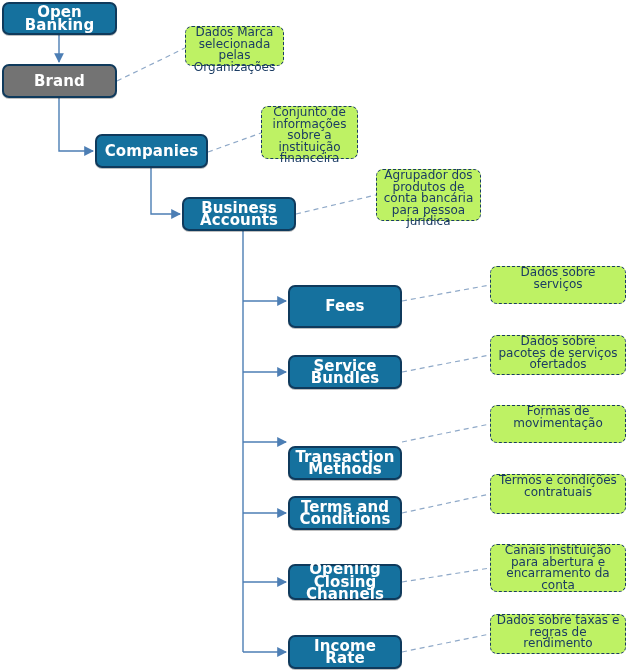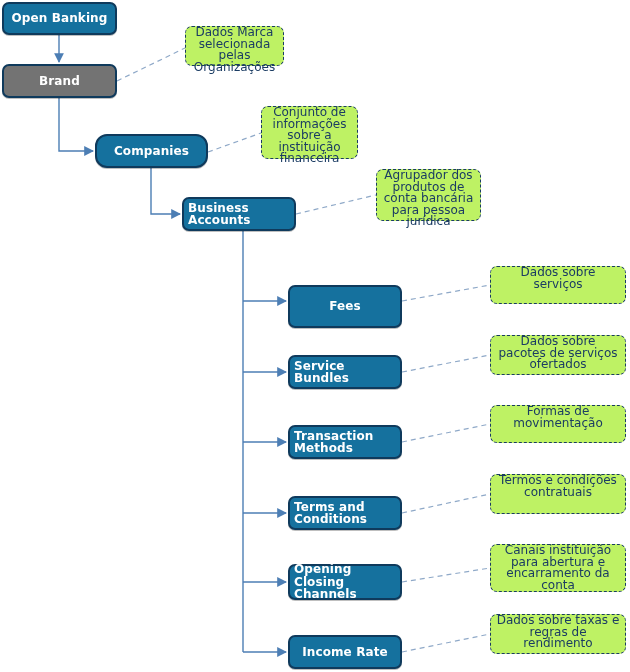--- a/index.html
+++ b/index.html
@@ -23,26 +23,27 @@
     height: 672px;
     pointer-events: none;
   }
   .node {
     position: absolute;
     box-sizing: border-box;
     background: #15719e;
     border: 2px solid #0f3a5c;
     border-radius: 7px;
     color: #ffffff;
-    font-size: 12px;
+    font-size: 15px;
     font-weight: bold;
     letter-spacing: 0.1px;
     display: flex;
     align-items: center;
     justify-content: center;
+    text-align: center;
     line-height: 12.5px;
     box-shadow: 0 1px 0 rgba(0,0,0,0.25);
     z-index: 3;
   }
   .node-label {
     display: block;
     padding: 0 4px;
     white-space: pre-line;
   }
   .note {
@@ -102,33 +103,33 @@
     <path d="M 402 652 L 490 634" stroke="#8fa9c8" stroke-width="1.2" stroke-dasharray="5 4" fill="none"></path>
   </svg>
 
   <div id="nodes-layer">
       <div class="node" style="left: 2px; top: 2px; width: 115px; height: 33px; background: rgb(21, 113, 158); border-color: rgb(15, 58, 92);">
         <span class="node-label">Open Banking</span>
       </div>
       <div class="node" style="left: 2px; top: 64px; width: 115px; height: 34px; background: #737373; border-color: rgb(15, 58, 92);">
         <span class="node-label">Brand</span>
       </div>
-      <div class="node" style="left: 95px; top: 134px; width: 113px; height: 34px; background: rgb(21, 113, 158); border-color: rgb(15, 58, 92); border-radius: 12px;">
+      <div class="node" style="left: 95px; top: 134px; width: 113px; height: 34px; background: rgb(21, 113, 158); border-color: rgb(15, 58, 92);">
         <span class="node-label">Companies</span>
       </div>
       <div class="node" style="left: 182px; top: 197px; width: 114px; height: 34px; background: rgb(21, 113, 158); border-color: rgb(15, 58, 92);">
         <span class="node-label">Business Accounts</span>
       </div>
       <div class="node" style="left: 288px; top: 285px; width: 114px; height: 43px; background: rgb(21, 113, 158); border-color: rgb(15, 58, 92);">
         <span class="node-label">Fees</span>
       </div>
       <div class="node" style="left: 288px; top: 355px; width: 114px; height: 34px; background: rgb(21, 113, 158); border-color: rgb(15, 58, 92);">
         <span class="node-label">Service Bundles</span>
       </div>
-      <div class="node" style="left: 288px; top: 425px; width: 114px; height: 34px; background: rgb(21, 113, 158); border-color: rgb(15, 58, 92);">
+      <div class="node" style="left: 288px; top: 446px; width: 114px; height: 34px; background: rgb(21, 113, 158); border-color: rgb(15, 58, 92);">
         <span class="node-label">Transaction Methods</span>
       </div>
       <div class="node" style="left: 288px; top: 496px; width: 114px; height: 34px; background: rgb(21, 113, 158); border-color: rgb(15, 58, 92);">
         <span class="node-label">Terms and Conditions</span>
       </div>
       <div class="node" style="left: 288px; top: 564px; width: 114px; height: 36px; background: rgb(21, 113, 158); border-color: rgb(15, 58, 92);">
         <span class="node-label">Opening Closing
 Channels</span>
       </div>
       <div class="node" style="left: 288px; top: 635px; width: 114px; height: 34px; background: rgb(21, 113, 158); border-color: rgb(15, 58, 92);">

